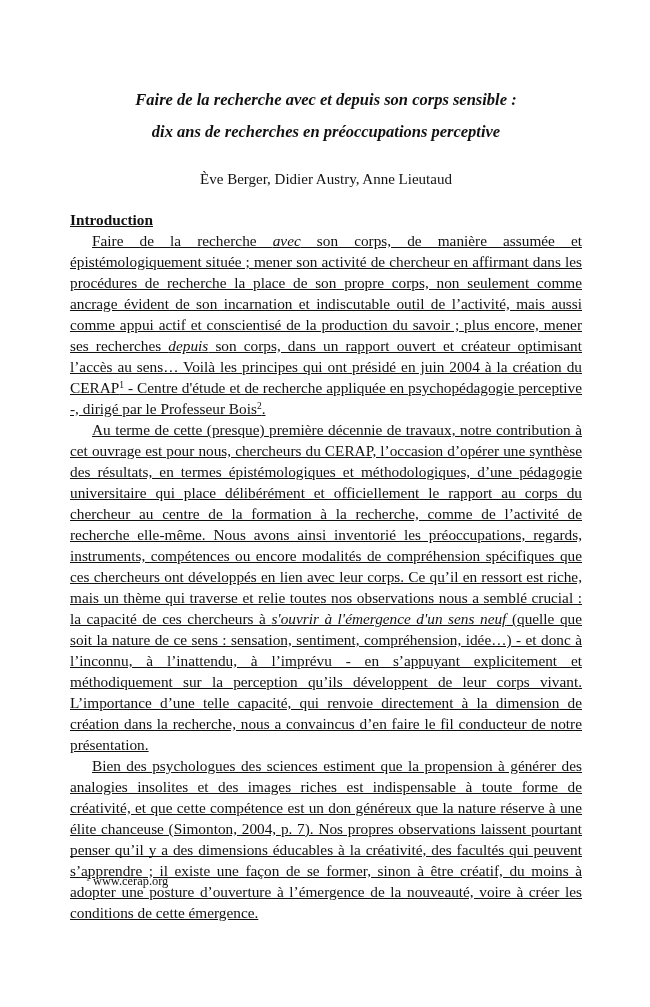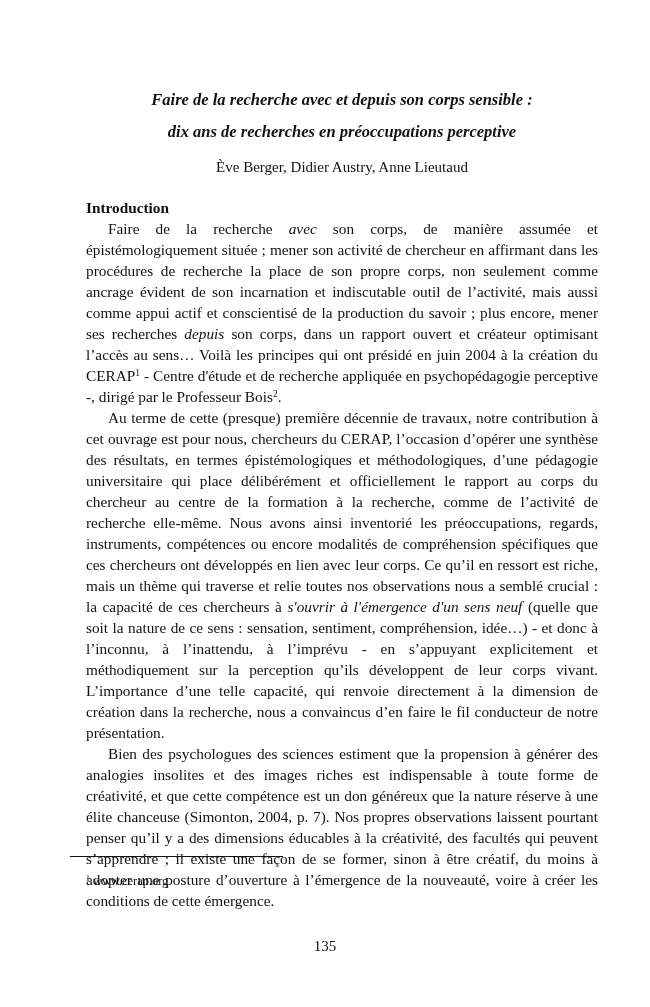--- a/index.html
+++ b/index.html
@@ -7,51 +7,53 @@
     position: relative;
     width: 650px;
     height: 1007px;
     background: #ffffff;
     color: #111111;
     font-family: "Liberation Serif", "DejaVu Serif", serif;
     overflow: hidden;
   }
   .content {
     position: absolute;
-    left: 86px;
+    left: 70px;
     top: 84px;
     width: 512px;
   }
   .title {
     margin: 0;
     text-align: center;
     font-weight: bold;
     font-style: italic;
     font-size: 16.5px;
     line-height: 32px;
   }
   .title-line { display: block; }
   .authors {
     text-align: center;
     font-size: 15px;
     line-height: 30px;
-    margin-top: 4px;
+    margin-top: 16px;
   }
   .section-heading {
     margin: 15px 0 0 0;
     font-size: 15.3px;
     font-weight: bold;
     line-height: 21px;
+    text-decoration: underline;
   }
   .para {
     margin: 0;
     font-size: 15.3px;
     line-height: 21px;
     text-align: justify;
     text-indent: 22px;
+    text-decoration: underline;
   }
   .run-i { font-style: italic; }
   .run-sup {
     font-size: 0.62em;
     position: relative;
     top: -0.5em;
     line-height: 0;
   }
   .footnotes {
     position: absolute;
@@ -94,14 +96,13 @@
     <p class="para"><span>Faire de la recherche </span><span class="run-i">avec</span><span> son corps, de manière assumée et épistémologiquement située ; mener son activité de chercheur en affirmant dans les procédures de recherche la place de son propre corps, non seulement comme ancrage évident de son incarnation et indiscutable outil de l’activité, mais aussi comme appui actif et conscientisé de la production du savoir ; plus encore, mener ses recherches </span><span class="run-i">depuis</span><span> son corps, dans un rapport ouvert et créateur optimisant l’accès au sens… Voilà les principes qui ont présidé en juin 2004 à la création du CERAP</span><span class="run-sup">1</span><span> - Centre d'étude et de recherche appliquée en psychopédagogie perceptive -, dirigé par le Professeur Bois</span><span class="run-sup">2</span><span>.</span></p>
     <p class="para"><span>Au terme de cette (presque) première décennie de travaux, notre contribution à cet ouvrage est pour nous, chercheurs du CERAP, l’occasion d’opérer une synthèse des résultats, en termes épistémologiques et méthodologiques, d’une pédagogie universitaire qui place délibérément et officiellement le rapport au corps du chercheur au centre de la formation à la recherche, comme de l’activité de recherche elle-même. Nous avons ainsi inventorié les préoccupations, regards, instruments, compétences ou encore modalités de compréhension spécifiques que ces chercheurs ont développés en lien avec leur corps. Ce qu’il en ressort est riche, mais un thème qui traverse et relie toutes nos observations nous a semblé crucial : la capacité de ces chercheurs à </span><span class="run-i">s'ouvrir à l'émergence d'un sens neuf</span><span> (quelle que soit la nature de ce sens : sensation, sentiment, compréhension, idée…) - et donc à l’inconnu, à l’inattendu, à l’imprévu - en s’appuyant explicitement et méthodiquement sur la perception qu’ils développent de leur corps vivant. L’importance d’une telle capacité, qui renvoie directement à la dimension de création dans la recherche, nous a convaincus d’en faire le fil conducteur de notre présentation.</span></p>
     <p class="para"><span>Bien des psychologues des sciences estiment que la propension à générer des analogies insolites et des images riches est indispensable à toute forme de créativité, et que cette compétence est un don généreux que la nature réserve à une élite chanceuse (Simonton, 2004, p. 7). Nos propres observations laissent pourtant penser qu’il y a des dimensions éducables à la créativité, des facultés qui peuvent s’apprendre ; il existe une façon de se former, sinon à être créatif, du moins à adopter une posture d’ouverture à l’émergence de la nouveauté, voire à créer les conditions de cette émergence.</span></p>
   </div>
 
   <div class="footnotes">
     <div class="footnote-rule"></div>
     <p class="footnote"><span class="run-sup">1</span><span> www.cerap.org</span></p>
   </div>
 
-  <div class="page-number">135</div>
 </div>
 
 </body></html>

